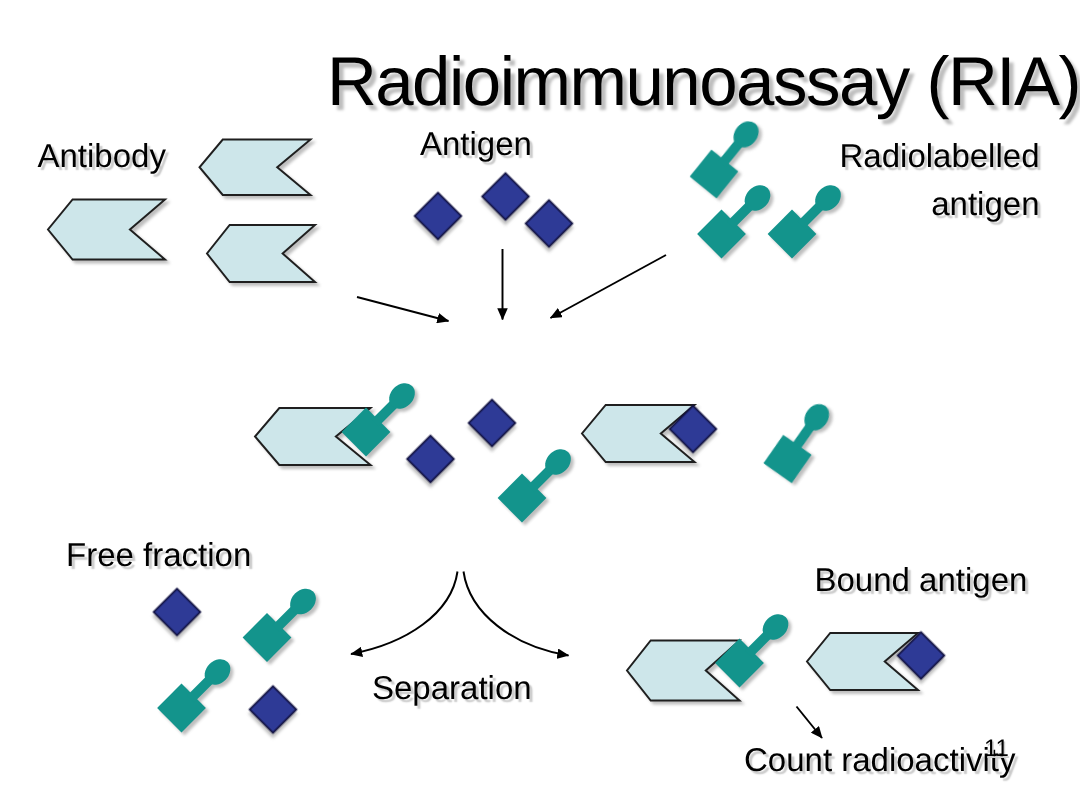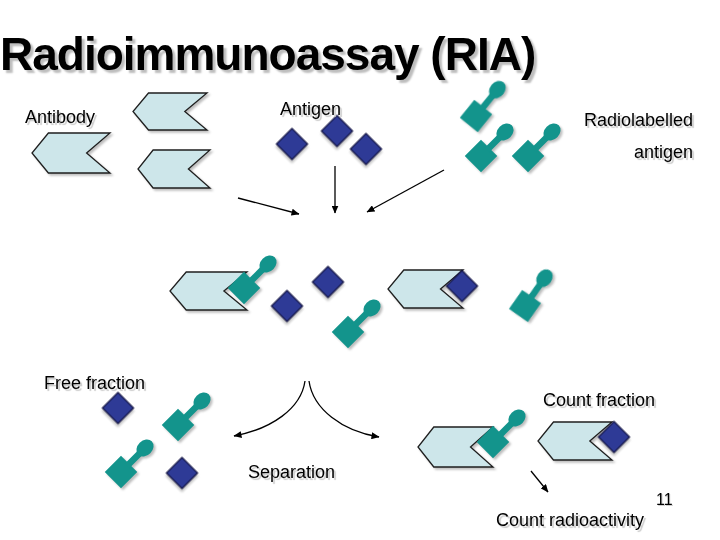--- a/index.html
+++ b/index.html
@@ -3,27 +3,27 @@
 <meta charset="utf-8">
 <style>
   html,body{margin:0;padding:0;background:#fff;}
   .slide{
     position:relative;width:720px;height:540px;background:#fff;overflow:hidden;
     font-family:"Liberation Sans",sans-serif;color:#000;
   }
   #diagram{position:absolute;left:0;top:0;}
   .shadow{filter:drop-shadow(2px 2px 1px rgba(110,110,110,.45));}
   .title{
-    position:absolute;left:0;right:0;top:27px;margin:0;text-align:left;
-    font-size:46px;font-weight:bold;letter-spacing:-1px;
+    position:absolute;left:0;right:0;top:27px;margin:0;text-align:right;
+    font-size:46px;font-weight:normal;letter-spacing:-1px;
     text-shadow:3px 3px 2px #bdbdbd;white-space:nowrap;
   }
   .label{
-    position:absolute;font-size:18px;font-weight:normal;white-space:nowrap;
-    text-shadow:2px 2px 1px #c9c9c9;line-height:1.15;margin-top:16px;
+    position:absolute;font-size:22px;font-weight:normal;white-space:nowrap;
+    text-shadow:2px 2px 1px #c9c9c9;line-height:1.15;
   }
   .l-antibody{left:25px;top:91px;}
   .l-antigen{left:280px;top:83px;}
   .l-radiolabelled{top:88px;right:27px;text-align:right;line-height:32px;}
   .l-mix{left:428px;top:200px;}
   .l-free{left:44px;top:357px;}
   .l-bound{left:543px;top:374px;}
   .l-separation{left:248px;top:446px;}
   .l-count{left:496px;top:494px;}
   .page-number{
@@ -112,18 +112,18 @@
     </svg>
 
   <h1 class="title">Radioimmunoassay (RIA)</h1>
 
   <div class="label l-antibody">Antibody</div>
   <div class="label l-antigen">Antigen</div>
 
   <div class="label l-radiolabelled"><span>Radiolabelled</span><br><span>antigen</span></div>
 
   <div class="label l-free">Free fraction</div>
-  <div class="label l-bound">Count fraction</div>
+  <div class="label l-bound">Bound antigen</div>
   <div class="label l-count">Count radioactivity</div>
   <div class="label l-separation">Separation</div>
 
   <div class="page-number">11</div>
 </div>
 
 </body></html>

